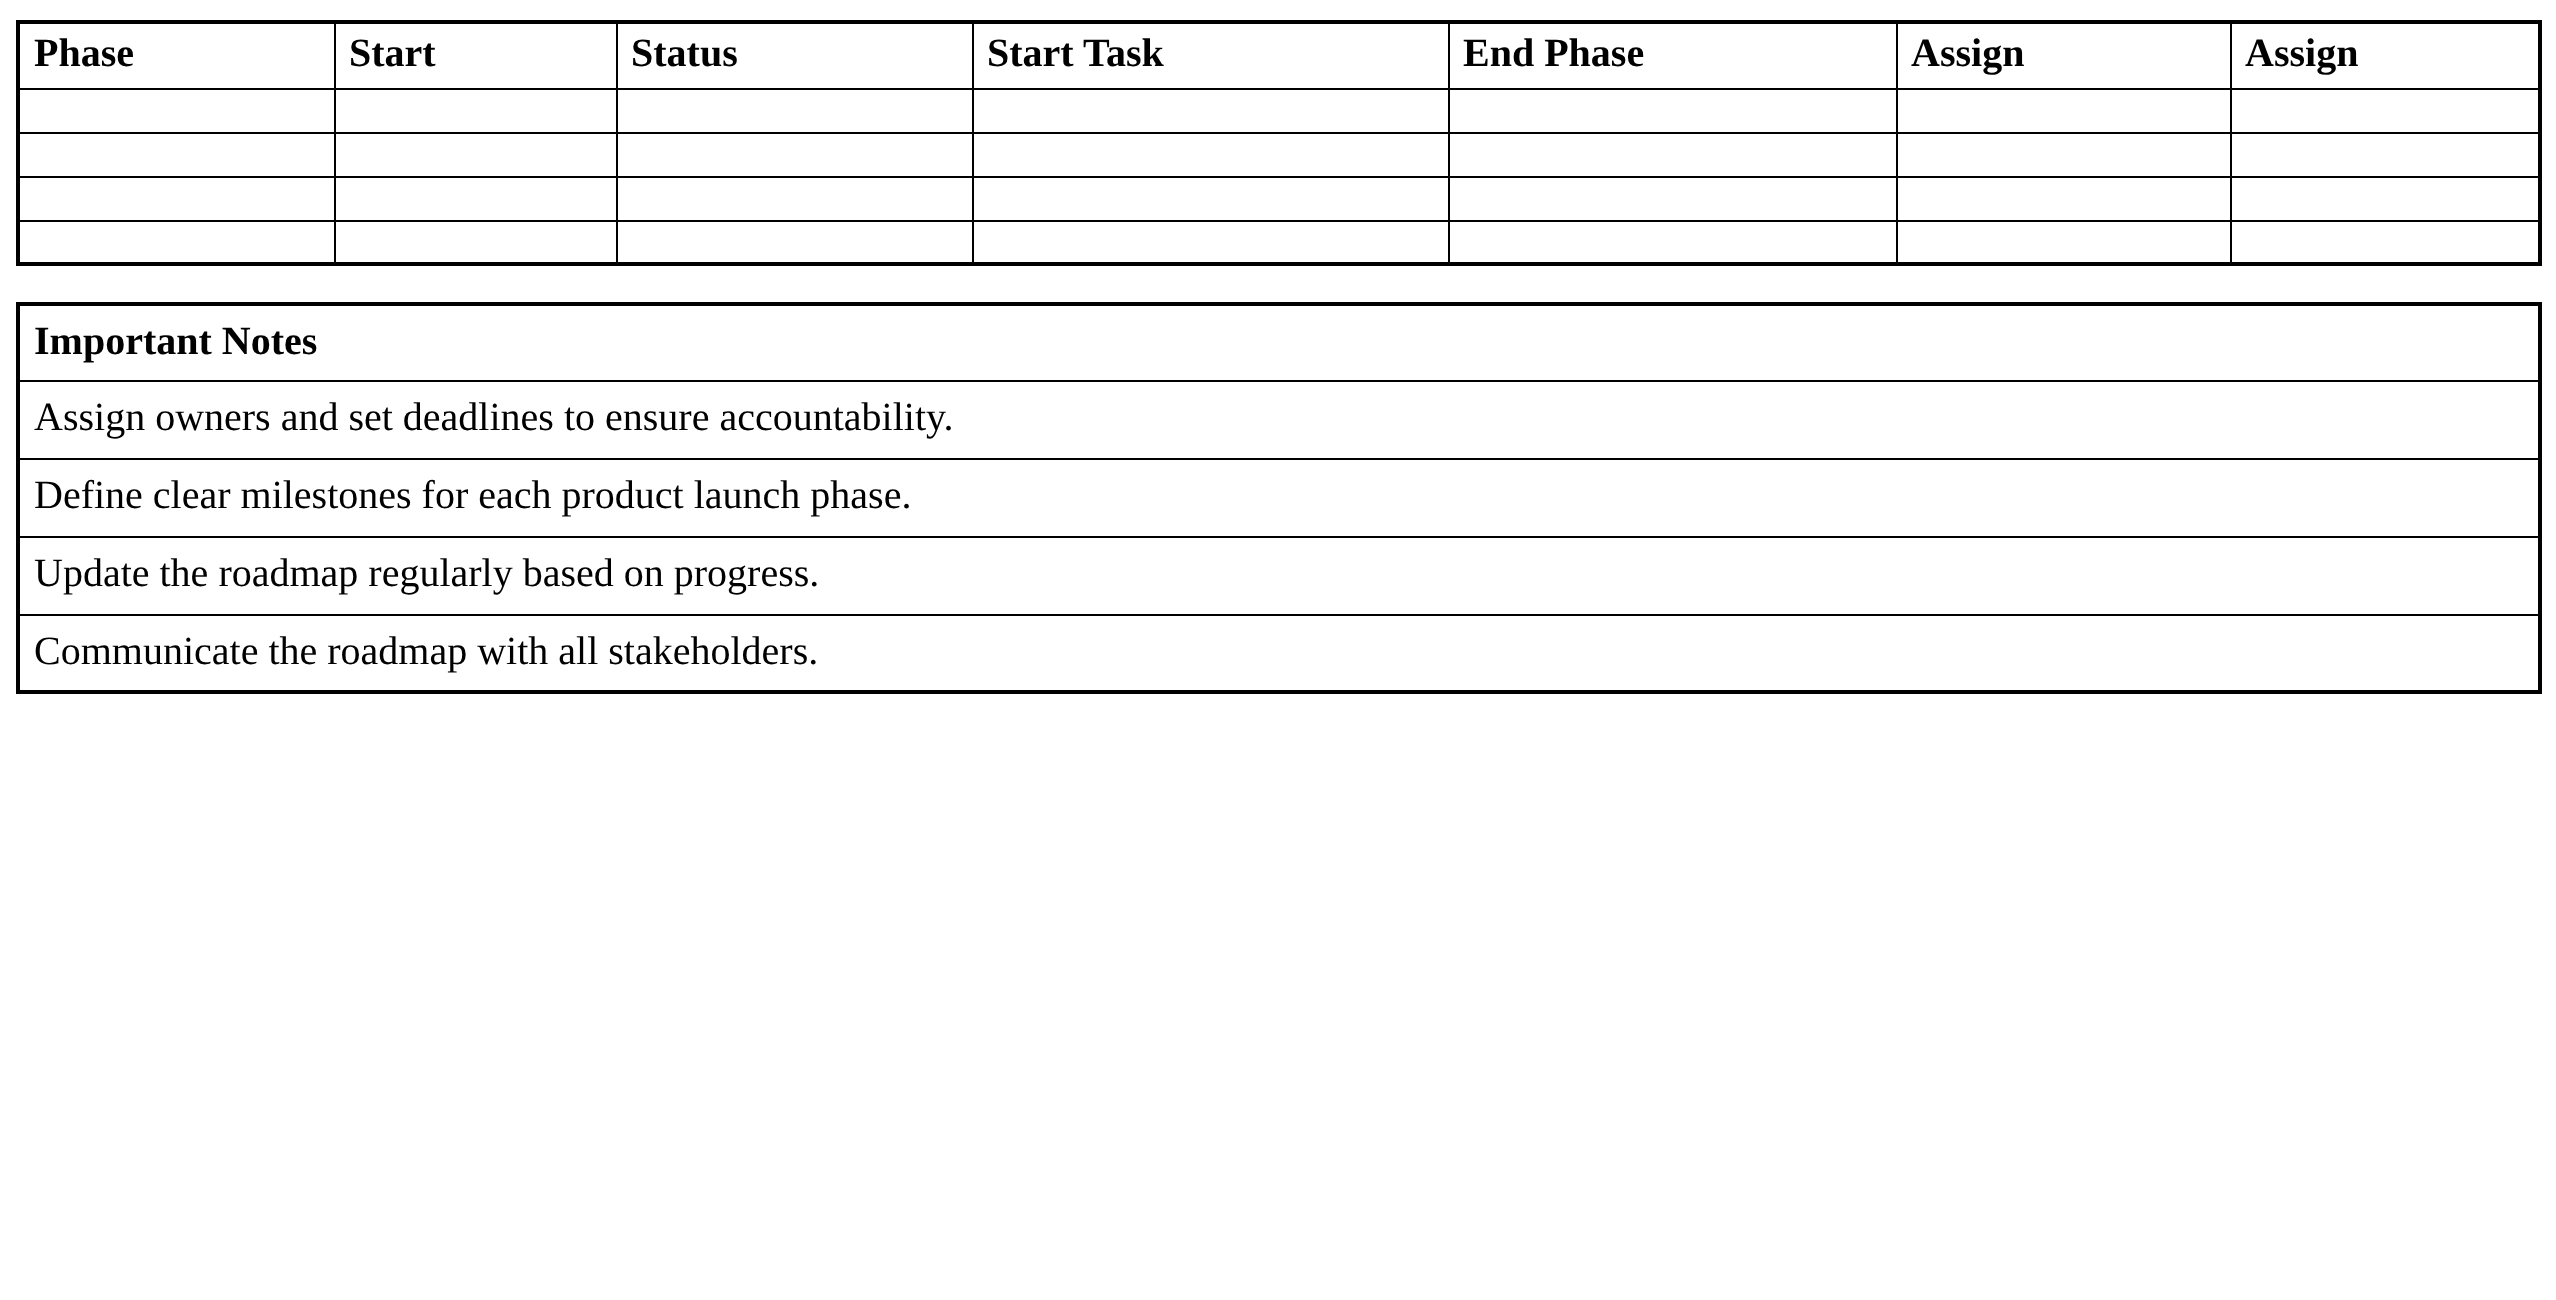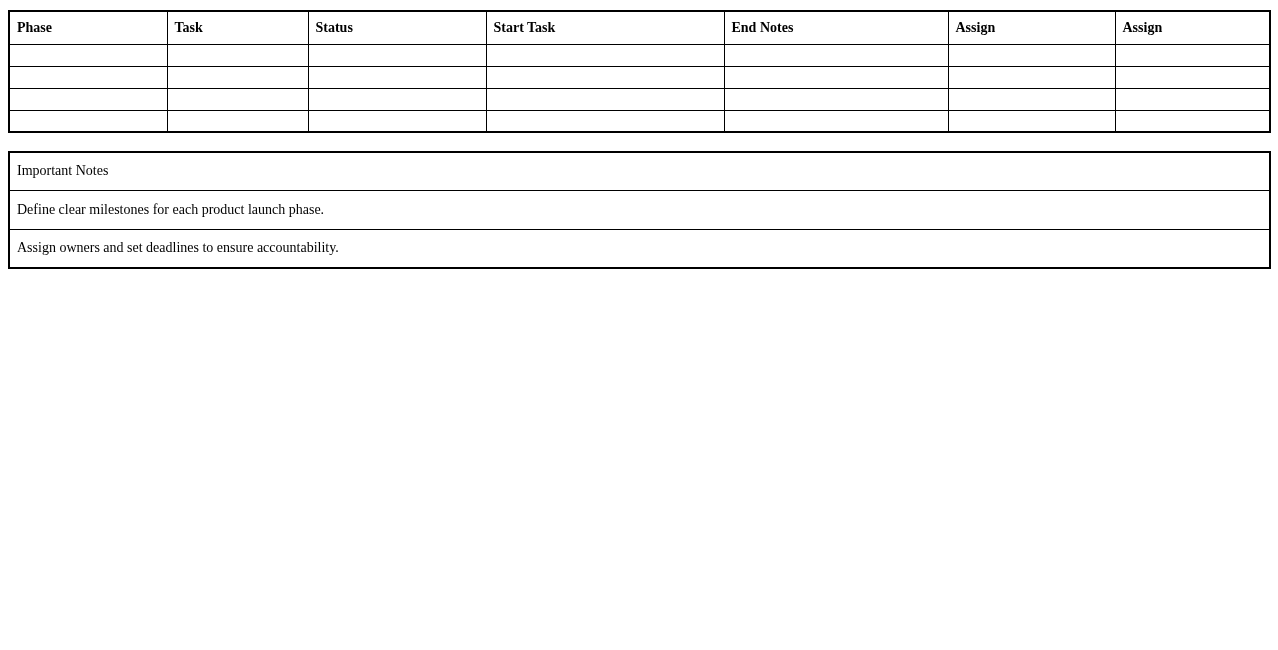--- a/index.html
+++ b/index.html
@@ -17,41 +17,41 @@
   }
   table {
     border-collapse: collapse;
     table-layout: fixed;
     width: 1261px;
     border: 2px solid #000000;
   }
   th, td {
     border: 1px solid #000000;
     padding: 0 7px;
-    font-size: 14px;
+    font-size: 20px;
     text-align: left;
     vertical-align: middle;
     overflow: hidden;
     white-space: nowrap;
     margin-top: 23px;
   }
   
   #roadmap-table { margin-top: 2px; }
   #roadmap-table th {
     height: 33px;
     font-weight: bold;
   }
   #roadmap-table td.empty-cell {
     height: 22px;
   }
   
   #notes-table { margin-top: 18px; }
   #notes-table th {
     height: 38px;
-    font-weight: normal;
+    font-weight: bold;
   }
   #notes-table td {
     height: 39px;
     font-weight: normal;
   }
 </style>
 </head>
 <body>
 
 <table id="roadmap-table">
@@ -60,24 +60,24 @@
     <col style="width:141px">
     <col style="width:178px">
     <col style="width:238px">
     <col style="width:224px">
     <col style="width:167px">
     <col style="width:155px">
   </colgroup>
   <thead>
     <tr>
       <th>Phase</th>
-      <th>Task</th>
+      <th>Start</th>
       <th>Status</th>
       <th>Start Task</th>
-      <th>End Notes</th>
+      <th>End Phase</th>
       <th>Assign</th>
       <th>Assign</th>
     </tr>
   </thead>
   <tbody id="roadmap-body">
 
   <tr>
         <td class="empty-cell"></td>
         <td class="empty-cell"></td>
         <td class="empty-cell"></td>
@@ -120,19 +120,25 @@
   <colgroup>
     <col style="width:1261px">
   </colgroup>
   <thead>
     <tr>
       <th>Important Notes</th>
     </tr>
   </thead>
   <tbody>
     <tr>
+      <td>Assign owners and set deadlines to ensure accountability.</td>
+    </tr>
+    <tr>
       <td>Define clear milestones for each product launch phase.</td>
     </tr>
     <tr>
-      <td>Assign owners and set deadlines to ensure accountability.</td>
+      <td>Update the roadmap regularly based on progress.</td>
+    </tr>
+    <tr>
+      <td>Communicate the roadmap with all stakeholders.</td>
     </tr>
   </tbody>
 </table>
 
 </body></html>

